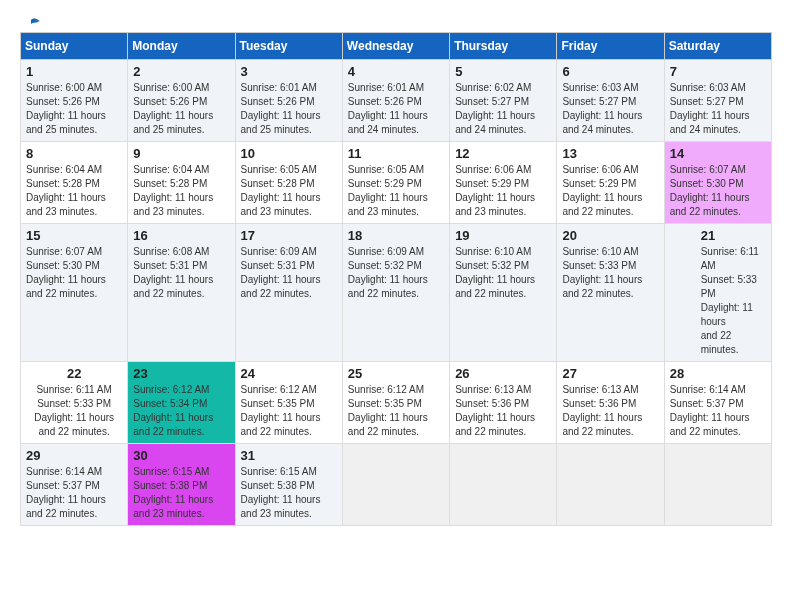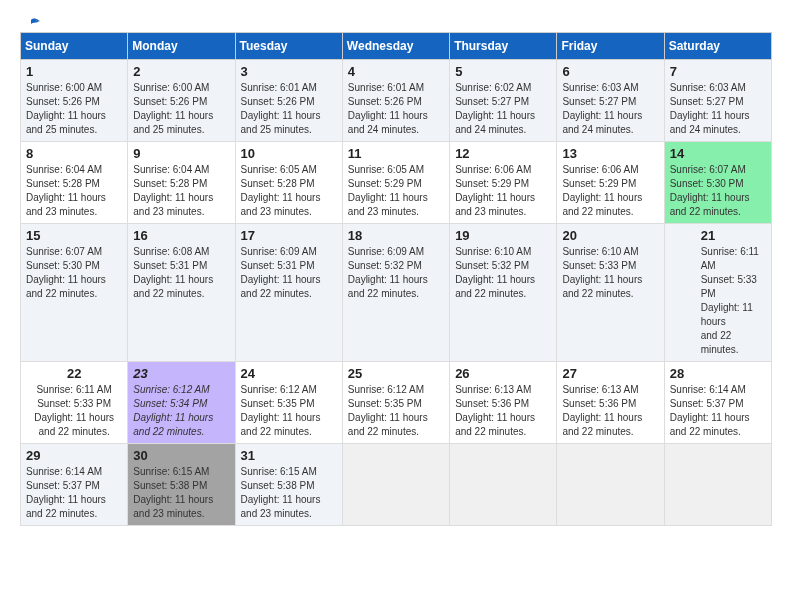--- a/index.html
+++ b/index.html
@@ -200,21 +200,21 @@
 Daylight: 11 hours
 and 23 minutes.</div>
         </td>
         <td style="background: rgb(255, 255, 255);">
           <span class="day-number">13</span>
           <div class="day-info" style="white-space: pre-line;">Sunrise: 6:06 AM
 Sunset: 5:29 PM
 Daylight: 11 hours
 and 22 minutes.</div>
         </td>
-        <td style="background: #86efac;">
+        <td style="background: #f0abfc;">
           <span class="day-number">14</span>
           <div class="day-info" style="white-space: pre-line;">Sunrise: 6:07 AM
 Sunset: 5:30 PM
 Daylight: 11 hours
 and 22 minutes.</div>
         </td>
       </tr>
       <tr>
         <td style="background: rgb(240, 244, 248);">
           <span class="day-number">15</span>
@@ -267,21 +267,21 @@
         </td>
       </tr>
       <tr>
         <td style="background: rgb(255, 255, 255); text-align: center;">
           <span class="day-number">22</span>
           <div class="day-info" style="white-space: pre-line;">Sunrise: 6:11 AM
 Sunset: 5:33 PM
 Daylight: 11 hours
 and 22 minutes.</div>
         </td>
-        <td style="background: #c4b5fd; font-style: italic;">
+        <td style="background: #14b8a6;">
           <span class="day-number">23</span>
           <div class="day-info" style="white-space: pre-line;">Sunrise: 6:12 AM
 Sunset: 5:34 PM
 Daylight: 11 hours
 and 22 minutes.</div>
         </td>
         <td style="background: rgb(255, 255, 255);">
           <span class="day-number">24</span>
           <div class="day-info" style="white-space: pre-line;">Sunrise: 6:12 AM
 Sunset: 5:35 PM
@@ -318,21 +318,21 @@
         </td>
       </tr>
       <tr>
         <td style="background: rgb(240, 244, 248);">
           <span class="day-number">29</span>
           <div class="day-info" style="white-space: pre-line;">Sunrise: 6:14 AM
 Sunset: 5:37 PM
 Daylight: 11 hours
 and 22 minutes.</div>
         </td>
-        <td style="background: #a3a3a3;">
+        <td style="background: #d946ef;">
           <span class="day-number">30</span>
           <div class="day-info" style="white-space: pre-line;">Sunrise: 6:15 AM
 Sunset: 5:38 PM
 Daylight: 11 hours
 and 23 minutes.</div>
         </td>
         <td style="background: rgb(240, 244, 248);">
           <span class="day-number">31</span>
           <div class="day-info" style="white-space: pre-line;">Sunrise: 6:15 AM
 Sunset: 5:38 PM

